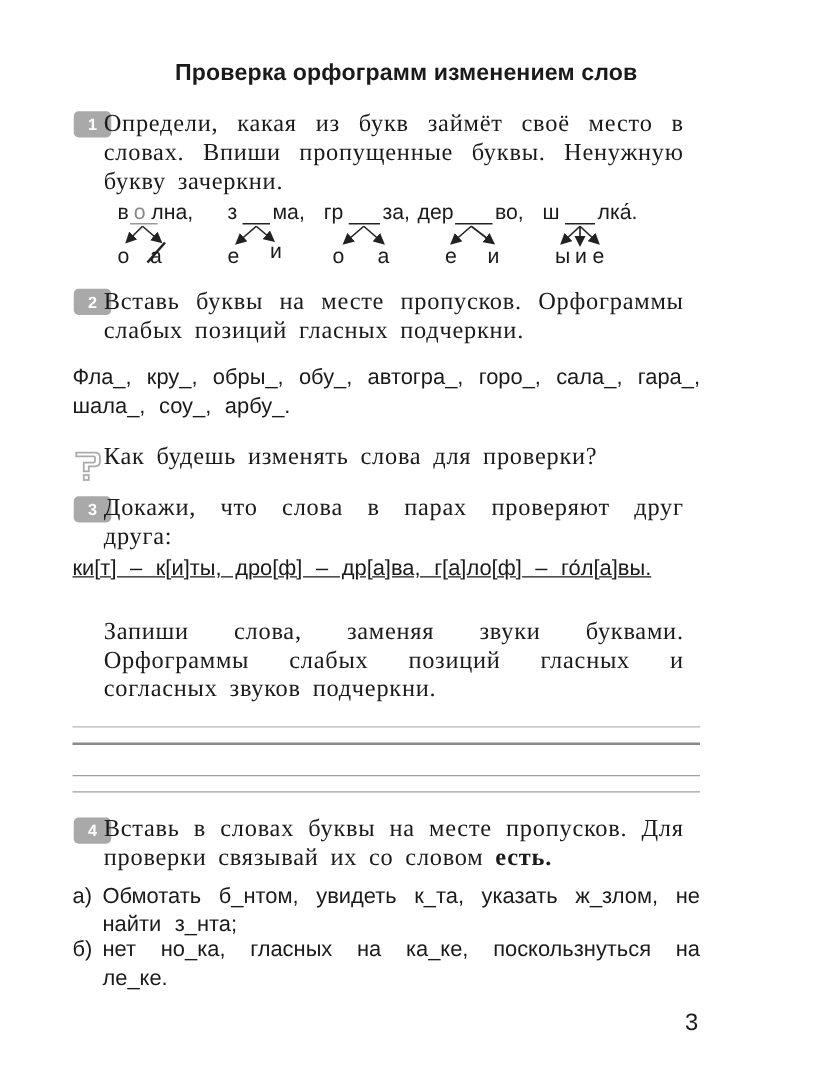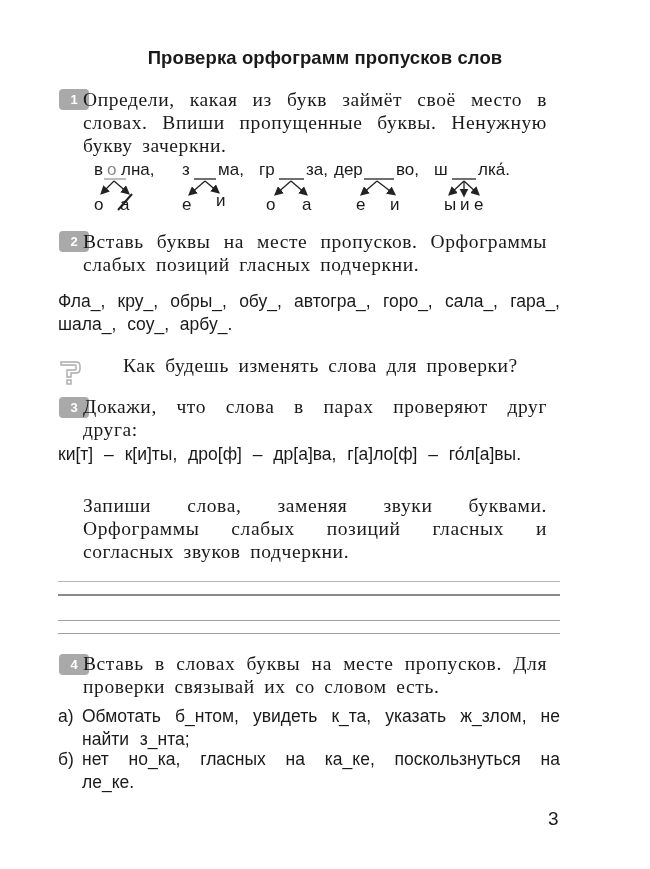--- a/index.html
+++ b/index.html
@@ -13,26 +13,26 @@
           font-size: 19.5px; line-height: 23px; text-align: justify; word-spacing: 4px; letter-spacing: 0.6px; }
   .para { position: absolute; left: 58px; width: 502px; font-family: "Liberation Sans", sans-serif;
           font-size: 17.5px; line-height: 23px; text-align: justify; word-spacing: 6px; }
   .line { position: absolute; left: 58px; width: 502px; height: 0; }
   .page-num { position: absolute; left: 548px; top: 808px; font-family: "Liberation Sans", sans-serif; font-size: 19px; }
   .scheme { position: absolute; left: 94px; top: 160px; width: 420px; height: 56px; font-family: "Liberation Sans", sans-serif; font-size: 17px; }
   .scheme span { position: absolute; }
   .list-item { position: absolute; left: 58px; width: 502px; font-family: "Liberation Sans", sans-serif; font-size: 17.5px; line-height: 23px; }
   .list-item .marker { position: absolute; left: 0; }
   .list-item .body { margin-left: 24px; text-align: justify; word-spacing: 6px; }
-  b.strong { font-weight: normal; }
+  b.strong { font-weight: bold; }
 </style>
 </head>
 <body>
 
-<div class="title">Проверка орфограмм пропусков слов</div>
+<div class="title">Проверка орфограмм изменением слов</div>
 
 <div class="badge" style="left:59px; top:89px;">1</div>
 <div class="task" style="top:88px;">Определи, какая из букв займёт своё место в словах. Впиши пропущенные буквы. Ненужную букву зачеркни.</div>
 
 <div class="scheme">
   <svg width="420" height="56" style="position:absolute;left:0;top:0">
     <defs>
       <marker id="ah" markerWidth="7" markerHeight="7" refX="5" refY="3.5" orient="auto">
         <path d="M0,0 L7,3.5 L0,7 z" fill="#222"></path>
       </marker>
@@ -94,25 +94,25 @@
 <div class="badge" style="left:59px; top:231px;">2</div>
 <div class="task" style="top:230px;">Вставь буквы на месте пропусков. Орфограммы слабых позиций гласных подчеркни.</div>
 <div class="para" style="top:290px;">Фла_, кру_, обры_, обу_, автогра_, горо_, сала_, гара_, шала_, соу_, арбу_.</div>
 
 <div style="position:absolute;left:58px;top:358px;width:26px;height:28px;">
   <svg width="26" height="28" viewBox="0 0 26 28">
     <path d="M3,4 H18 Q22,4 22,8 V11 Q22,15 18,15 H13 V19 H9 V12 H17 Q18,12 18,11 V8 Q18,7 17,7 H3 Z" fill="none" stroke="#aaa" stroke-width="1.4"></path>
     <rect x="9" y="22" width="4" height="4" fill="none" stroke="#aaa" stroke-width="1.4"></rect>
   </svg>
 </div>
-<div class="task" style="top:354px;margin-left:40px;">Как будешь изменять слова для проверки?</div>
+<div class="task" style="top:354px;">Как будешь изменять слова для проверки?</div>
 
 <div class="badge" style="left:59px; top:397px;">3</div>
 <div class="task" style="top:395px;">Докажи, что слова в парах проверяют друг друга:</div>
-<div class="para" style="top:443px;">ки[т] – к[и]ты, дро[ф] – др[а]ва, г[а]ло[ф] – го́л[а]вы.</div>
+<div class="para" style="top:443px;text-decoration:underline;">ки[т] – к[и]ты, дро[ф] – др[а]ва, г[а]ло[ф] – го́л[а]вы.</div>
 <div class="task" style="top:494px;">Запиши слова, заменяя звуки буквами. Орфограммы слабых позиций гласных и согласных звуков подчеркни.</div>
 
 <div class="line" style="top:581px; border-top:1px solid #b5b5b5;"></div>
 <div class="line" style="top:594px; border-top:2px solid #8a8a8a;"></div>
 <div class="line" style="top:620px; border-top:1px solid #a0a0a0;"></div>
 <div class="line" style="top:633px; border-top:1px solid #a0a0a0;"></div>
 
 <div class="badge" style="left:59px; top:654px;">4</div>
 <div class="task" style="top:652px;">
   <span>Вставь в словах буквы на месте пропусков. Для проверки связывай их со словом</span>

